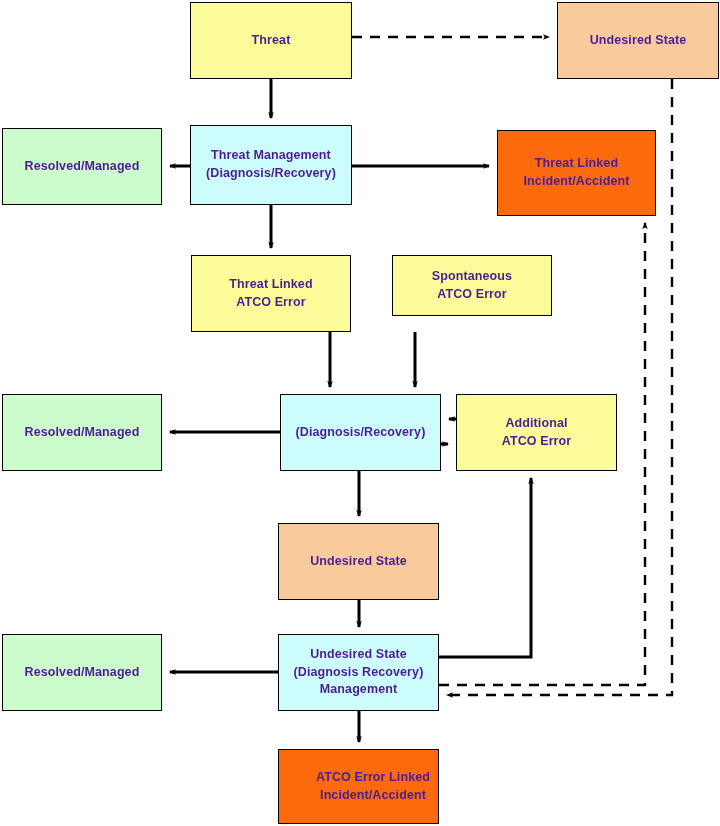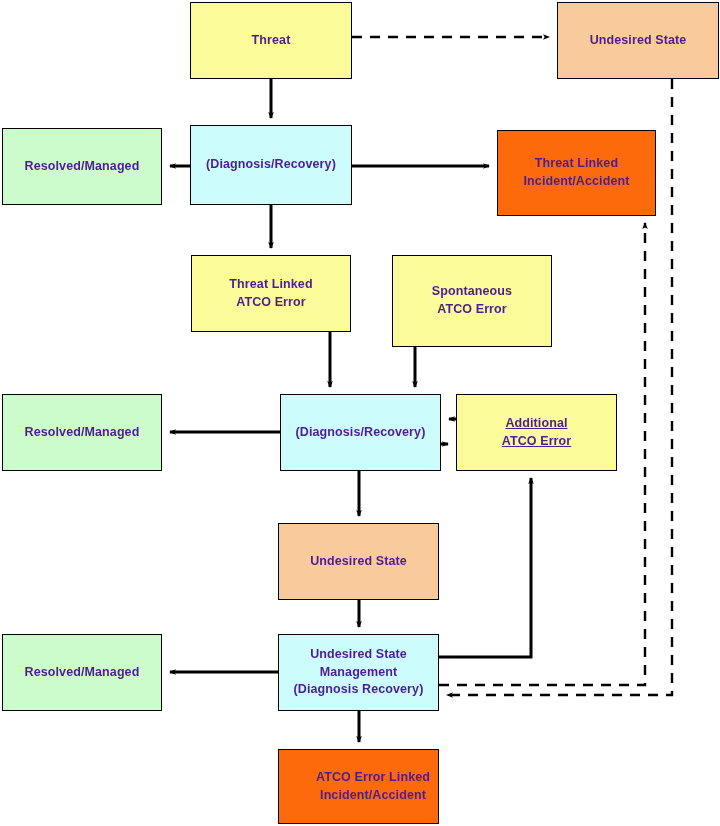--- a/index.html
+++ b/index.html
@@ -138,75 +138,76 @@
   <div class="node" style="left:557px; top:2px; width:162px; height:77px; background:#F9CB9C;">
     <span>Undesired State</span>
   </div>
 
   <div class="node" style="left:2px; top:128px; width:160px; height:77px; background:#CCFBCC;">
     <span>Resolved/Managed</span>
   </div>
 
   <div class="node" style="left:190px; top:125px; width:162px; height:80px; background:#CCFCFC;">
     <span>
+      <span>Threat Management</span>
       <span>(Diagnosis/Recovery)</span>
     </span>
   </div>
 
   <div class="node" style="left:497px; top:130px; width:159px; height:86px; background:#FC6A0C;">
     <span>
       <span>Threat Linked</span>
       <span>Incident/Accident</span>
     </span>
   </div>
 
   <div class="node" style="left:191px; top:255px; width:160px; height:77px; background:#FBFB99;">
     <span>
       <span>Threat Linked</span>
       <span>ATCO Error</span>
     </span>
   </div>
 
-  <div class="node" style="left:392px; top:255px; width:160px; height:92px; background:#FBFB99;">
+  <div class="node" style="left:392px; top:255px; width:160px; height:61px; background:#FBFB99;">
     <span>
       <span>Spontaneous</span>
       <span>ATCO Error</span>
     </span>
   </div>
 
   <div class="node" style="left:2px; top:394px; width:160px; height:77px; background:#CCFBCC;">
     <span>Resolved/Managed</span>
   </div>
 
   <div class="node" style="left:280px; top:394px; width:161px; height:77px; background:#CCFCFC;">
     <span>
       <span>(Diagnosis/Recovery)</span>
     </span>
   </div>
 
-  <div class="node" style="left:456px; top:394px; width:161px; height:77px; background:#FBFB99;text-decoration:underline;">
+  <div class="node" style="left:456px; top:394px; width:161px; height:77px; background:#FBFB99;">
     <span>
       <span>Additional</span>
       <span>ATCO Error</span>
     </span>
   </div>
 
   <div class="node" style="left:278px; top:523px; width:161px; height:77px; background:#F9CB9C;">
     <span>Undesired State</span>
   </div>
 
   <div class="node" style="left:2px; top:634px; width:160px; height:77px; background:#CCFBCC;">
     <span>Resolved/Managed</span>
   </div>
 
   <div class="node" style="left:278px; top:634px; width:161px; height:77px; background:#CCFCFC;">
     <span>
       <span>Undesired State</span>
+      <span>(Diagnosis Recovery)</span>
       <span>Management</span>
-      <span>(Diagnosis Recovery)</span>
     </span>
   </div>
 
   <div class="node" style="left:278px; top:749px; width:161px; height:75px; background:#FC6A0C;justify-content:flex-end;">
     <span>
       <span>ATCO Error Linked</span>
       <span>Incident/Accident</span>
     </span>
   </div>
 

